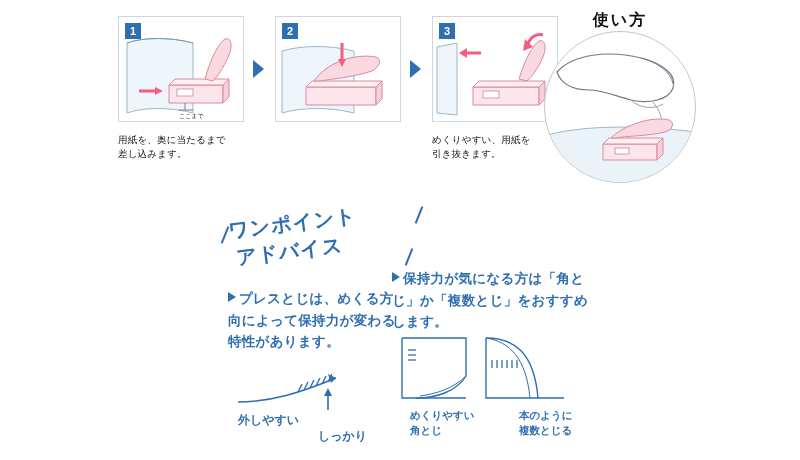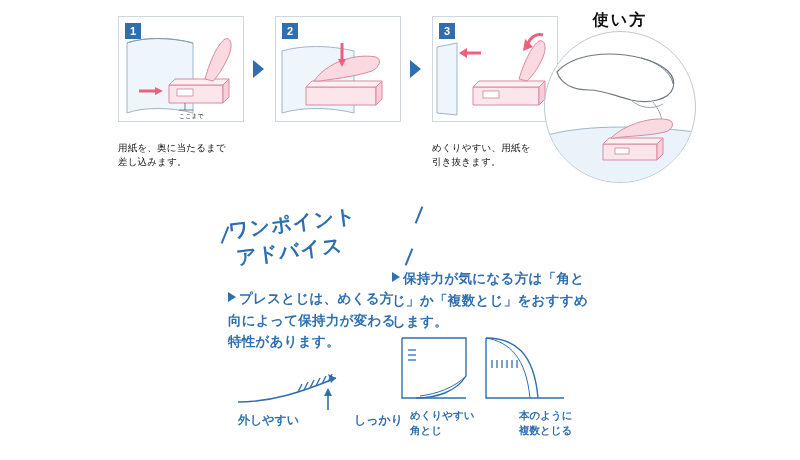--- a/index.html
+++ b/index.html
@@ -50,21 +50,21 @@
     height: 16px;
     background: #2f6fb0;
     color: #fff;
     font-size: 11px;
     line-height: 16px;
     text-align: center;
     font-weight: bold;
     z-index: 5;
   }
   .step-cap {
-    margin-top: 19px;
+    margin-top: 11px;
     font-size: 9.5px;
     line-height: 1.45;
     color: #111;
     letter-spacing: .2px;
   }
   .chev {
     align-self: flex-start;
     margin-top: 44px;
     width: 0;
     height: 0;
@@ -154,21 +154,21 @@
   }
   #cap-corner { left: 400px; top: 408px; }
   #cap-multi  { left: 509px; top: 408px; }
   .dir-cap {
     position: absolute;
     color: #2f6fb0;
     font-weight: bold;
     font-size: 12px;
   }
   #cap-easy  { left: 238px; top: 412px; }
-  #cap-firm  { left: 318px; top: 412px; margin-left: 36px; }
+  #cap-firm  { left: 318px; top: 428px; }
 
   svg { display: block; }
 </style>
 </head>
 <body>
 
 <div class="stage">
 
   <div class="steps">
 

